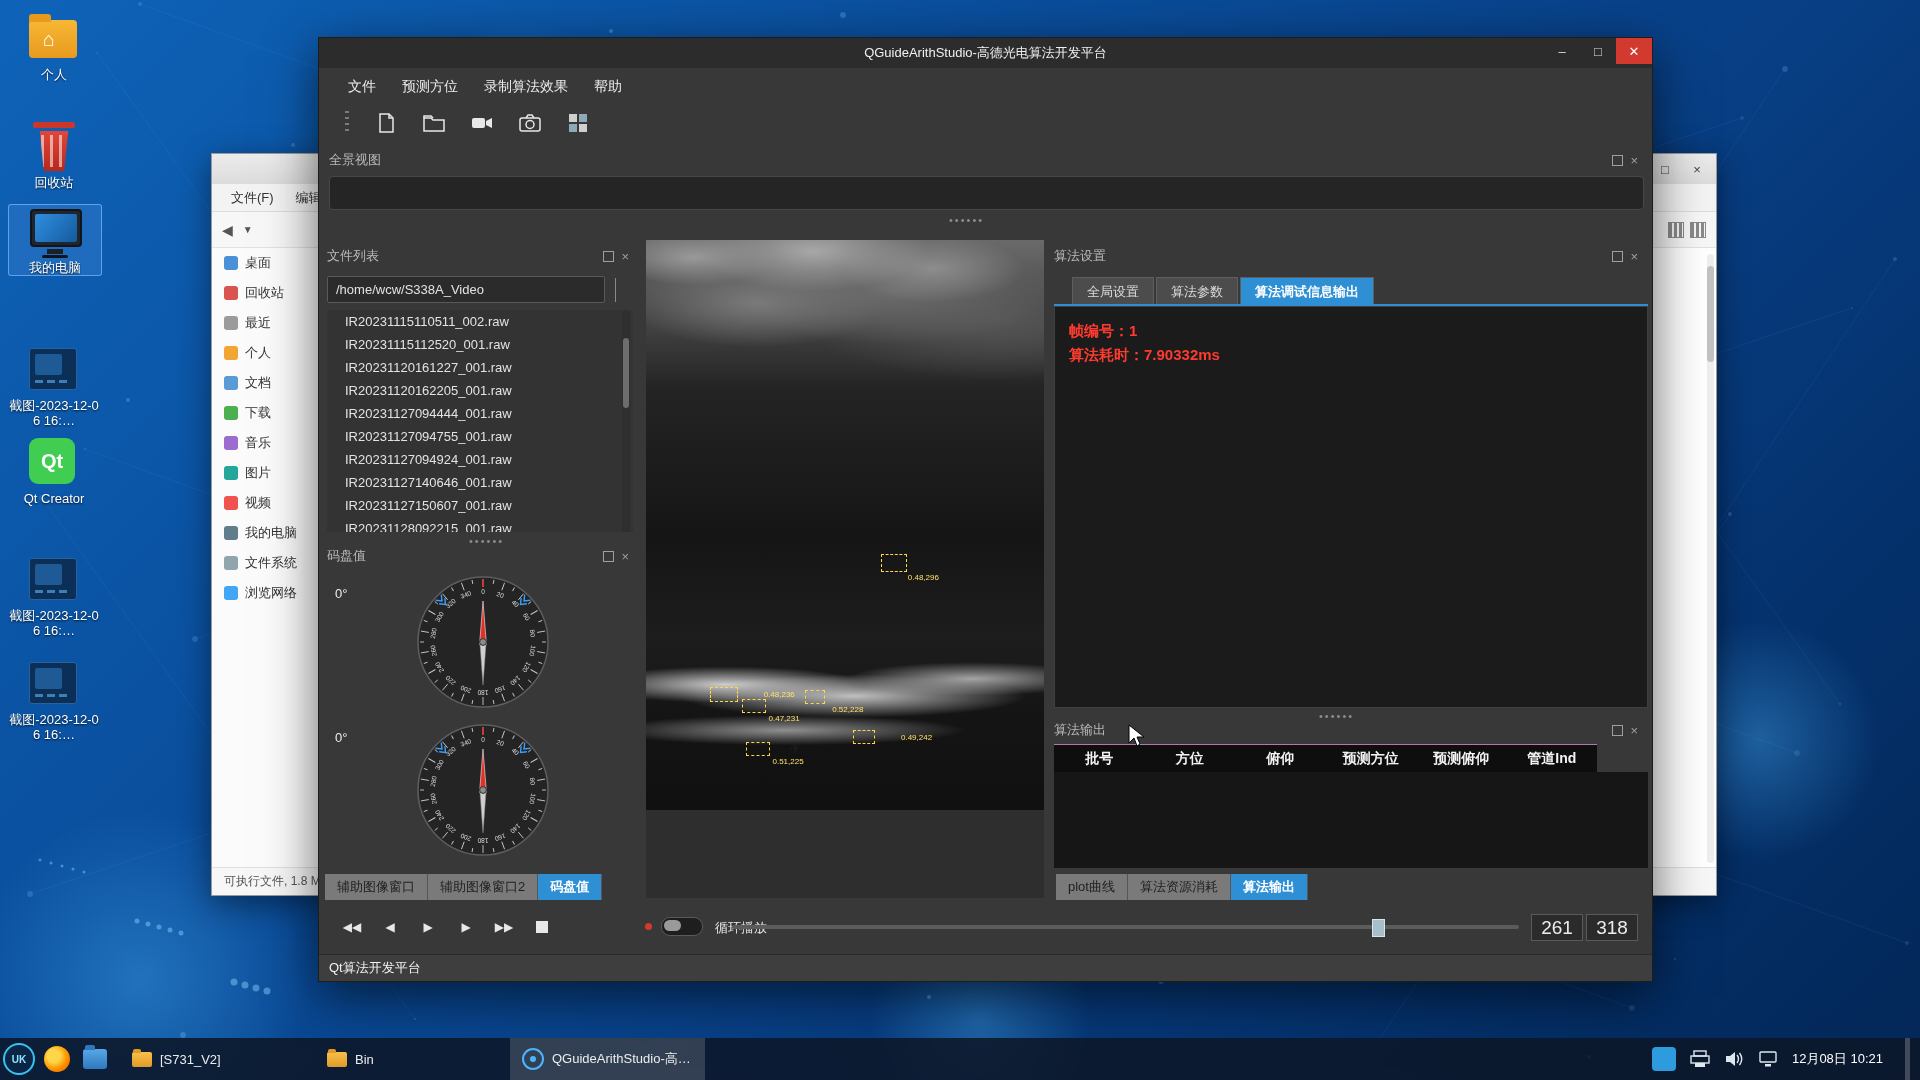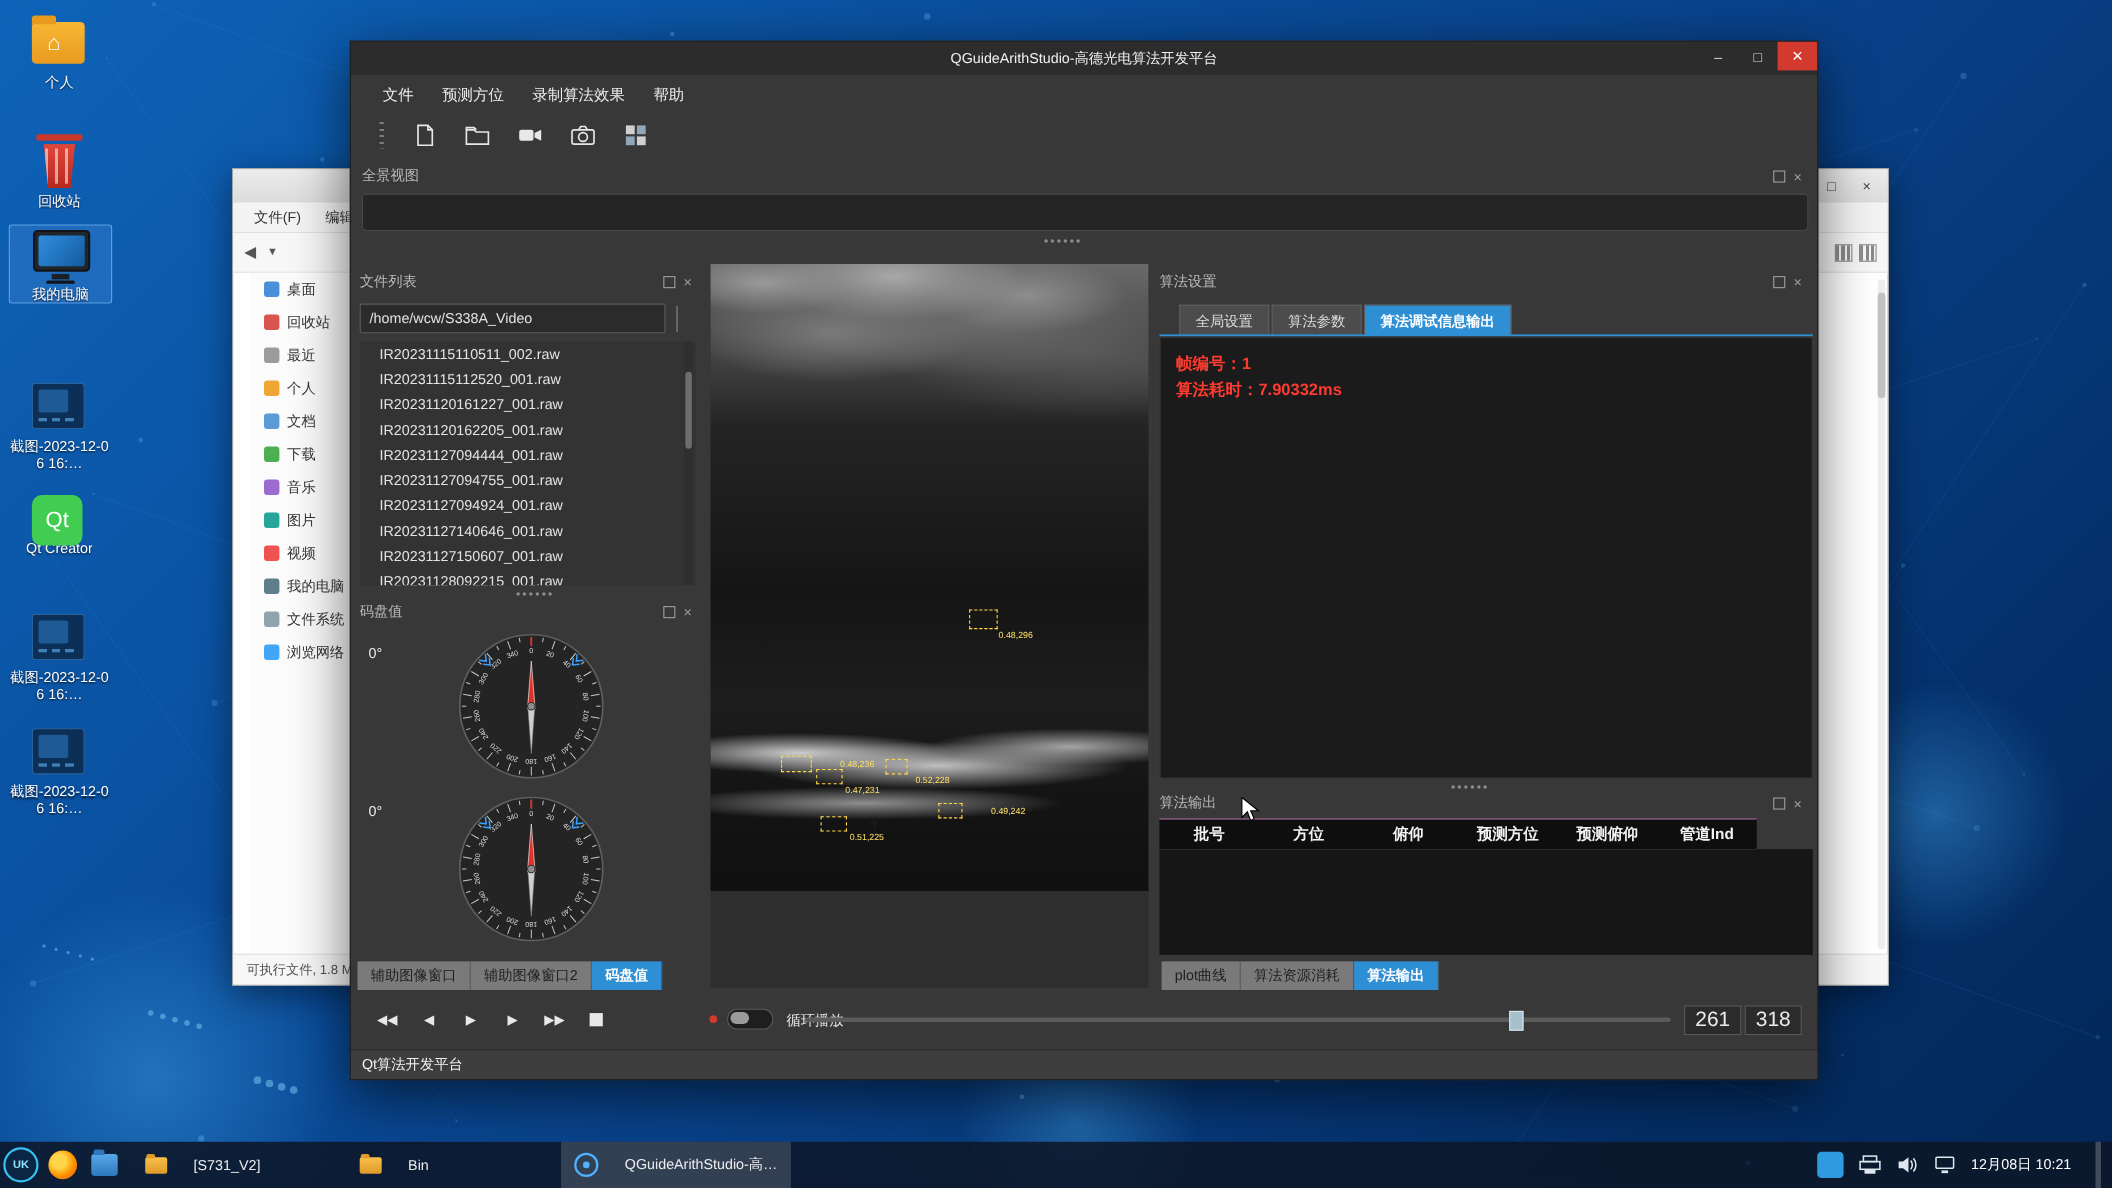--- a/index.html
+++ b/index.html
@@ -24,35 +24,35 @@
     background:repeating-linear-gradient(90deg,rgba(255,255,255,.55) 0 3px,transparent 3px 9px);}
   .ig-bin-lid{width:42px;height:6px;margin:2px auto -2px;background:#c9372b;border-radius:2px;}
   .ig-pc{width:48px;height:34px;margin-top:4px;background:#20262b;border-radius:4px;border:2px solid #11151a;position:relative;}
   .ig-pc .scr{position:absolute;inset:3px;background:linear-gradient(130deg,#2f8fe0,#155a9e);border-radius:2px;}
   .ig-pc-stand{width:16px;height:5px;margin:2px auto 0;background:#1b2averde024;background:#1b2024;}
   .ig-pc-base{width:26px;height:3px;margin:1px auto 0;background:#11151a;border-radius:2px;}
   .ig-shot{width:46px;height:40px;margin-top:5px;background:#0c2f57;border:1px solid #2a639c;border-radius:3px;position:relative;}
   .ig-shot:before{content:"";position:absolute;left:5px;top:5px;right:14px;bottom:14px;background:#1d5a96;border-radius:2px;}
   .ig-shot:after{content:"";position:absolute;left:5px;bottom:6px;right:5px;height:3px;
     background:repeating-linear-gradient(90deg,#3f7fb8 0 8px,transparent 8px 12px);}
-  .ig-qt{width:46px;height:46px;margin-top:14px;background:#41cd52;border-radius:9px;
-    display:flex;align-items:center;justify-content:center;color:#fff;font-weight:normal;font-size:20px;}
+  .ig-qt{width:46px;height:46px;margin-top:2px;background:#41cd52;border-radius:9px;
+    display:flex;align-items:center;justify-content:center;color:#fff;font-weight:bold;font-size:20px;}
 
   
   #fm{position:absolute;left:211px;top:153px;width:1504px;height:741px;background:#fff;
     border:1px solid #9a9a9a;box-shadow:0 8px 30px rgba(0,0,0,.45);}
   #fm .titlebar{position:absolute;left:0;top:0;right:0;height:30px;background:linear-gradient(#ececec,#dcdcdc);border-bottom:1px solid #c9c9c9;}
   #fm .menubar{position:absolute;left:0;top:30px;right:0;height:28px;background:#f3f3f3;border-bottom:1px solid #ddd;
     display:flex;align-items:center;gap:4px;padding-left:10px;box-sizing:border-box;}
   #fm .menubar .mi{font-size:13px;color:#333;padding:3px 9px;}
   #fm .toolbar{position:absolute;left:0;top:58px;right:0;height:36px;background:#f7f7f7;border-bottom:1px solid #e2e2e2;
     display:flex;align-items:center;padding:0 10px;box-sizing:border-box;color:#555;}
   #fm .winbtns{position:absolute;right:4px;top:3px;display:flex;gap:2px;}
   #fm .winbtns .wb{width:30px;height:24px;display:flex;align-items:center;justify-content:center;color:#444;font-size:13px;}
-  #fm .sidebar{position:absolute;left:16px;top:94px;width:110px;bottom:27px;background:#fbfbfb;border-right:6px solid #7f1d1d;}
+  #fm .sidebar{position:absolute;left:0;top:94px;width:110px;bottom:27px;background:#fbfbfb;border-right:6px solid #7f1d1d;}
   .fm-item{display:flex;align-items:center;gap:7px;height:30px;padding-left:12px;font-size:13px;color:#333;}
   .fm-item .sic{width:14px;height:14px;border-radius:3px;flex:0 0 auto;}
   #fm .statusbar{position:absolute;left:0;right:0;bottom:0;height:27px;background:#f7f7f7;border-top:1px solid #e0e0e0;
     display:flex;align-items:center;padding-left:12px;font-size:12px;color:#555;}
   #fm .vscroll{position:absolute;right:2px;top:100px;bottom:32px;width:7px;background:#eee;border-radius:4px;}
   #fm .vscroll .thumb{position:absolute;left:0;right:0;top:12px;height:96px;background:#c2c2c2;border-radius:4px;}
   .gridico{width:14px;height:14px;margin-left:6px;border:1px solid #8a8a8a;
     background:repeating-linear-gradient(90deg,#8a8a8a 0 3px,transparent 3px 5px);}
 
   
@@ -119,21 +119,21 @@
 
   
   #taskbar{position:absolute;left:0;bottom:0;width:1920px;height:42px;background:rgba(12,23,40,.88);
     display:flex;align-items:center;z-index:20;}
   .tb-ico{width:38px;height:42px;display:flex;align-items:center;justify-content:center;}
   .start-circle{width:28px;height:28px;border-radius:50%;background:#0b2644;border:2px solid #35c3f0;
     display:flex;align-items:center;justify-content:center;color:#8fe3ff;font-size:10px;font-weight:bold;}
   .ff-circle{width:26px;height:26px;border-radius:50%;background:radial-gradient(circle at 38% 38%,#ffd54a 0 28%,#ff9800 55%,#e65100 100%);}
   .fmgr-ico{width:24px;height:20px;background:linear-gradient(#57a8e8,#2f78bd);border-radius:3px;position:relative;}
   .fmgr-ico:before{content:"";position:absolute;top:-4px;left:2px;width:10px;height:5px;background:#2f78bd;border-radius:2px 2px 0 0;}
-  .task{height:42px;display:flex;align-items:center;gap:24px;padding:0 12px;max-width:210px;min-width:195px;box-sizing:border-box;}
+  .task{height:42px;display:flex;align-items:center;gap:8px;padding:0 12px;max-width:210px;min-width:195px;box-sizing:border-box;}
   .task.active{background:rgba(255,255,255,.16);}
   .task .tlbl{color:#ececec;font-size:13px;white-space:nowrap;overflow:hidden;text-overflow:ellipsis;}
   .tfolder{width:20px;height:15px;background:linear-gradient(#f7c04a,#e09a28);border-radius:2px;position:relative;flex:0 0 auto;}
   .tfolder:before{content:"";position:absolute;top:-3px;left:1px;width:8px;height:4px;background:#e09a28;border-radius:2px 2px 0 0;}
   .tapp{width:18px;height:18px;border-radius:50%;border:2px solid #4db3ff;position:relative;flex:0 0 auto;}
   .tapp:before{content:"";position:absolute;left:50%;top:50%;width:6px;height:6px;margin:-3px 0 0 -3px;background:#4db3ff;border-radius:50%;}
   #tray{margin-left:auto;display:flex;align-items:center;gap:14px;padding-right:10px;}
   .tray-blue{width:24px;height:24px;background:#2f9bdf;border-radius:4px;}
   #clock{color:#fff;font-size:13px;white-space:nowrap;}
   #show-desktop{width:5px;height:42px;background:rgba(255,255,255,.22);margin-left:8px;}

